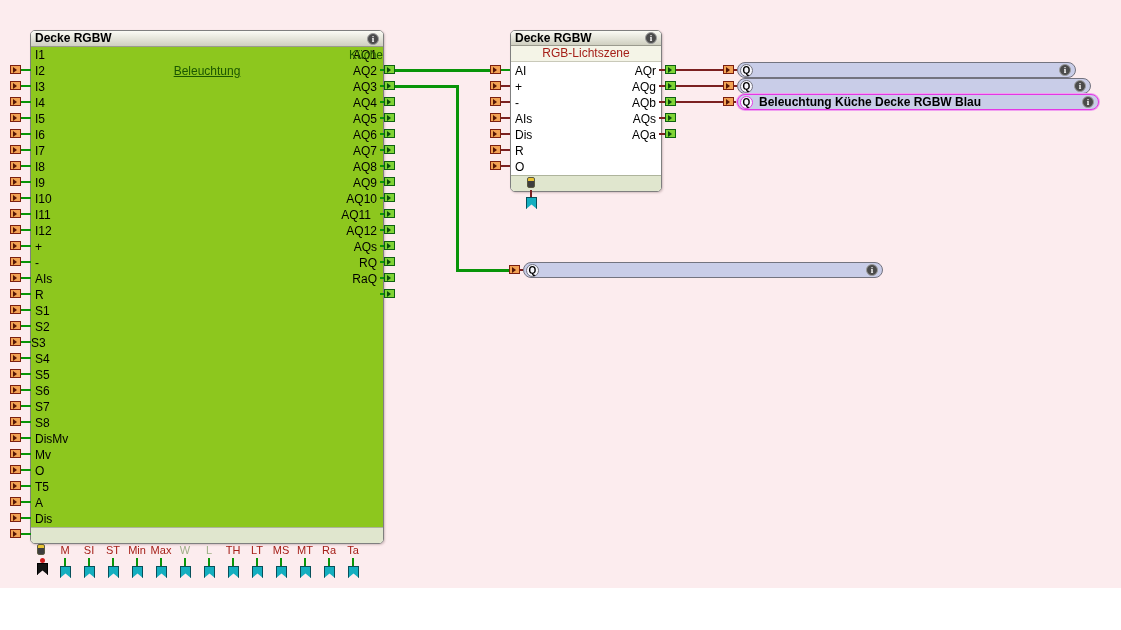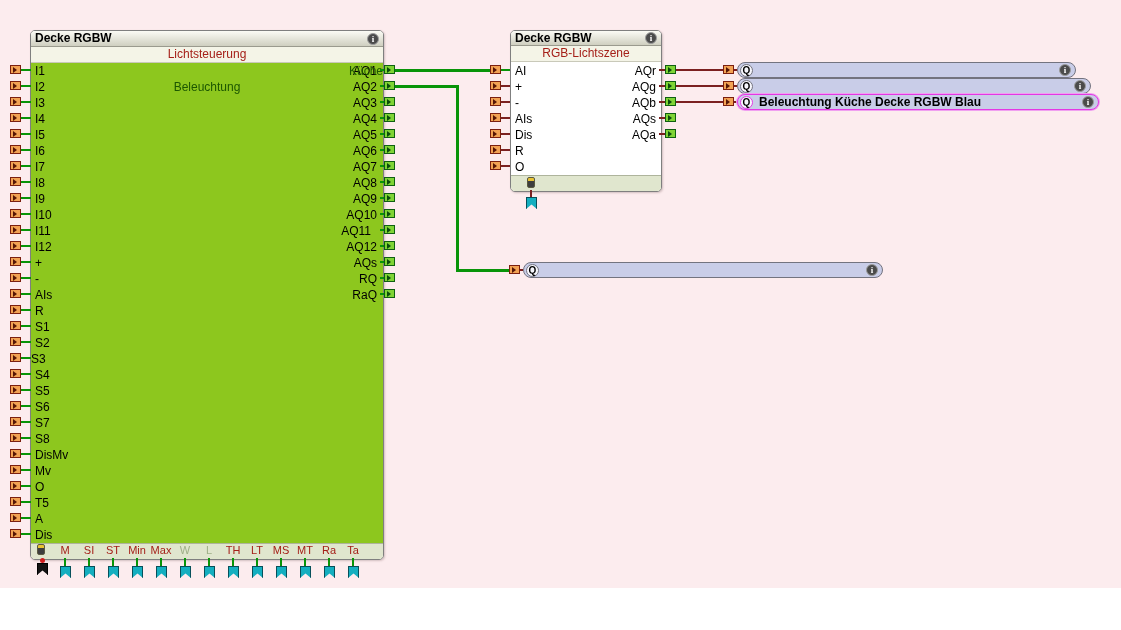--- a/index.html
+++ b/index.html
@@ -58,21 +58,20 @@
 <body>
 
 <div id="canvas">
   <div class="pink-area"></div>
 
   <div class="fblock" id="block1" style="left:30px;top:30px;width:352px;">
     <div class="fb-header">
       <span class="fb-title">Decke RGBW</span>
       <span class="info">i</span>
     </div>
-    <div class="fb-sub">Lichtsteuerung</div>
     <div class="fb-body" id="b1body">
         <div class="port" style="left: 4px; top: 0px;">I1</div>
         <div class="port" style="left: 4px; top: 16px;">I2</div>
         <div class="port" style="left: 4px; top: 32px;">I3</div>
         <div class="port" style="left: 4px; top: 48px;">I4</div>
         <div class="port" style="left: 4px; top: 64px;">I5</div>
         <div class="port" style="left: 4px; top: 80px;">I6</div>
         <div class="port" style="left: 4px; top: 96px;">I7</div>
         <div class="port" style="left: 4px; top: 112px;">I8</div>
         <div class="port" style="left: 4px; top: 128px;">I9</div>
@@ -106,21 +105,21 @@
         <div class="port pr" style="right: 6px; top: 96px;">AQ7</div>
         <div class="port pr" style="right: 6px; top: 112px;">AQ8</div>
         <div class="port pr" style="right: 6px; top: 128px;">AQ9</div>
         <div class="port pr" style="right: 6px; top: 144px;">AQ10</div>
         <div class="port pr" style="right: 12px; top: 160px;">AQ11</div>
         <div class="port pr" style="right: 6px; top: 176px;">AQ12</div>
         <div class="port pr" style="right: 6px; top: 192px;">AQs</div>
         <div class="port pr" style="right: 6px; top: 208px;">RQ</div>
         <div class="port pr" style="right: 6px; top: 224px;">RaQ</div>
         <div class="desc" style="top: 0px; text-align: right;">Küche</div>
-        <div class="desc" style="top: 16px;">Beleuchtung</div>
+        <div class="desc" style="top: 16px; text-decoration: underline;">Beleuchtung</div>
       </div>
     <div class="fb-footer" id="b1footer"></div>
   </div>
 
   <div class="fblock" id="block2" style="left:510px;top:30px;width:150px;">
     <div class="fb-header" style="height:15px">
       <span class="fb-title">Decke RGBW</span>
       <span class="info">i</span>
     </div>
     <div class="fb-sub">RGB-Lichtszene</div>

